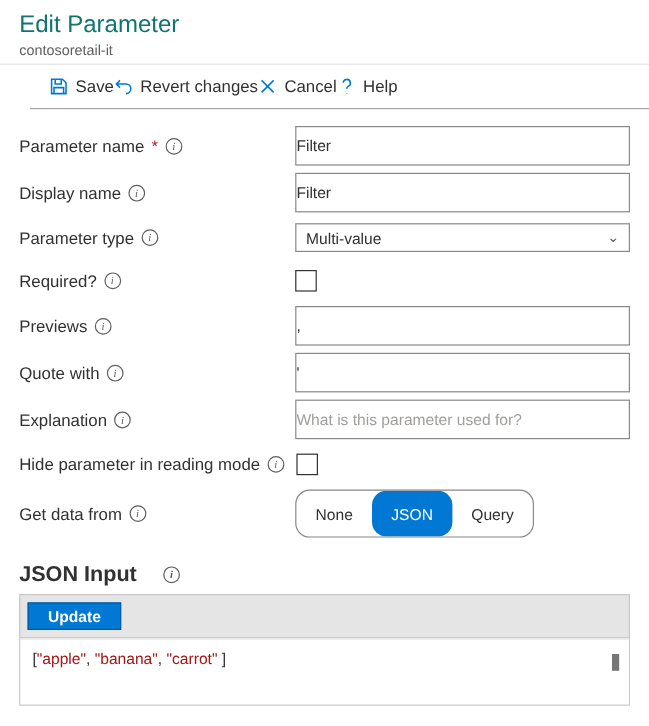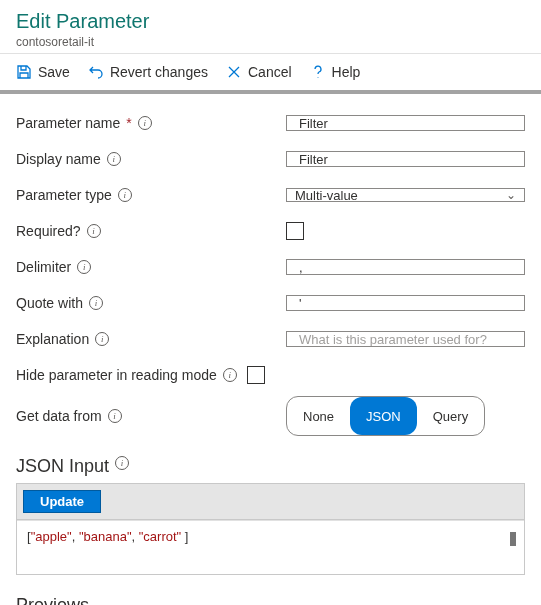--- a/index.html
+++ b/index.html
@@ -1,36 +1,36 @@
 <!DOCTYPE html>
 <html><head>
 <meta charset="utf-8">
 <style>
   * { box-sizing: border-box; margin: 0; padding: 0; font-family: "Segoe UI", -apple-system, sans-serif; }
   body { background: #fff; color: #323130; font-size: 14px; width: 541px; }
   .header { padding: 10px 16px 4px; border-bottom: 1px solid #e1e1e1; }
   .title { font-size: 20px; font-weight: 400; color: #0f766e; }
   .subtitle { font-size: 12px; color: #605e5c; margin-top: 2px; }
-  .toolbar { display: flex; gap: 18px; padding: 10px 16px; border-bottom: 4px solid #a3a3a3; }
+  .toolbar { display: flex; gap: 0; padding: 10px 16px; border-bottom: 1px solid #a3a3a3; margin-left: 25px; }
   .tool-btn { display: inline-flex; align-items: center; gap: 6px; background: none; border: none; font-size: 14px; color: #323130; cursor: pointer; }
   .tool-btn svg { width: 16px; height: 16px; }
   .form { padding: 14px 16px 4px; }
-  .row { display: flex; align-items: center; min-height: 30px; margin-bottom: 6px; gap: 40px; }
+  .row { display: flex; align-items: center; min-height: 30px; margin-bottom: 6px; }
   .label-col { width: 230px; display: flex; align-items: center; gap: 6px; font-size: 14px; color: #323130; }
   .req { color: #a4262c; }
   .info-ic { width: 14px; height: 14px; border: 1px solid #605e5c; border-radius: 50%; display: inline-flex; align-items: center; justify-content: center; font-size: 9px; color: #605e5c; cursor: pointer; font-family: Georgia, serif; font-style: italic; }
   .fld-col { flex: 1; }
-  .txt { width: 100%; height: 16px; border: 1px solid #8a8886; padding: 0 12px; font-size: 13px; color: #323130; }
+  .txt { width: 100%; height: 33px; border: 1px solid #8a8886; padding: 0 0; font-size: 13px; color: #323130; }
   .txt::placeholder { color: #a19f9d; }
-  .sel { width: 100%; height: 14px; border: 1px solid #8a8886; padding: 0 8px; font-size: 13px; background: #fff; position: relative; display: flex; align-items: center; justify-content: space-between; cursor: pointer; }
+  .sel { width: 100%; height: 24px; border: 1px solid #8a8886; padding: 0 8px; font-size: 13px; background: #fff; position: relative; display: flex; align-items: center; justify-content: space-between; cursor: pointer; }
   .chk { width: 18px; height: 18px; border: 1px solid #323130; background: #fff; cursor: pointer; }
   .seg { display: inline-flex; border: 1px solid #8a8886; border-radius: 12px; overflow: hidden; height: 40px; align-items: stretch; }
   .seg span { padding: 2px 16px; font-size: 13px; display: flex; align-items: center; cursor: pointer; }
   .seg .act { background: #0078d4; color: #fff; border-radius: 12px; }
-  .section-title { font-size: 18px; font-weight: 400; padding: 10px 16px 6px; display: flex; align-items: flex-start; gap: 6px; }
+  .section-title { font-size: 18px; font-weight: 700; padding: 10px 16px 6px; display: flex; align-items: center; gap: 22px; }
   .json-box { margin: 0 16px 10px; border: 1px solid #c8c8c8; background: #e5e5e5; }
   .json-toolbar { border-bottom: 1px solid #c8c8c8; padding: 6px; }
   .upd-btn { background: #0078d4; color: #fff; border: 1px solid #005a9e; padding: 3px 16px; font-size: 13px; font-weight: 600; cursor: pointer; }
   .json-code { padding: 8px 10px 30px; background: #fff; border-top: 1px solid #e1e1e1; font-family: Consolas, monospace; font-size: 13px; position: relative; }
   .brak { color: #323130; }
   .str { color: #a31515; }
   .cursor-bar { position: absolute; right: 8px; bottom: 28px; width: 6px; height: 14px; background: #767676; }
   .prev-title { font-size: 18px; padding: 10px 16px 4px; font-weight: 400; }
   .chev { font-size: 12px; color: #605e5c; }
 </style>
@@ -106,21 +106,21 @@
       <span>Required?</span>
       <span class="info-ic">i</span>
     </div>
     <div class="fld-col">
         <div class="chk"></div>
       </div>
   </div>
 
   <div class="row">
     <div class="label-col">
-      <span>Delimiter</span>
+      <span>Previews</span>
       <span class="info-ic">i</span>
     </div>
     <div class="fld-col"><input class="txt" value="," style=""></div>
   </div>
 
   <div class="row">
     <div class="label-col">
       <span>Quote with</span>
       <span class="info-ic">i</span>
     </div>

